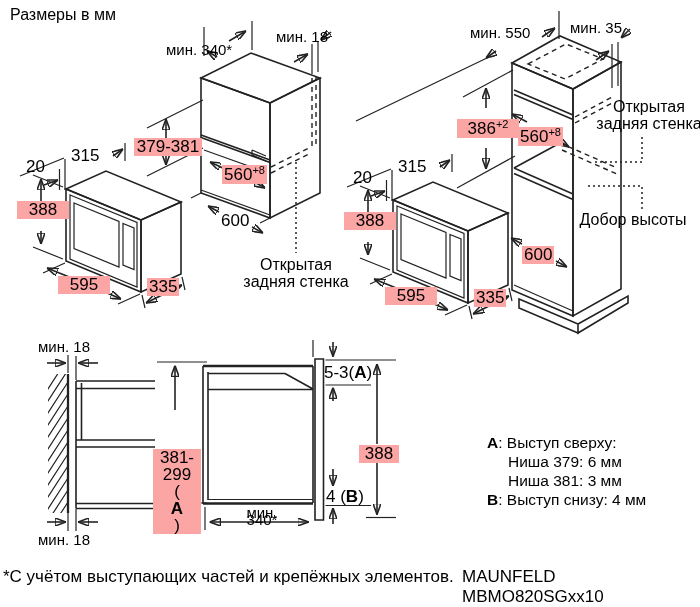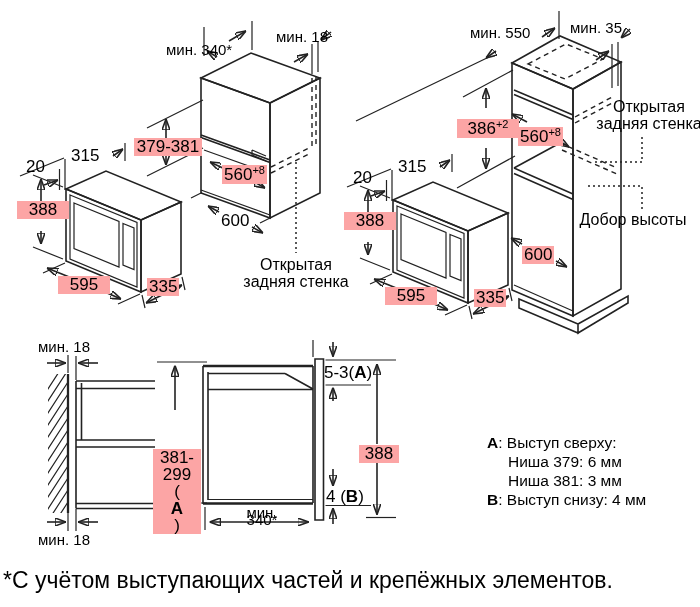--- a/index.html
+++ b/index.html
@@ -14,21 +14,21 @@
   .lbl{position:absolute;white-space:nowrap;font-size:17px;line-height:1.05;}
   .min{font-size:15px;}
   .ctr{text-align:center;}
   .wbg{background:#fca5a5;padding:0 2px;}
   .sup{font-size:11px;vertical-align:6px;}
   .note{position:absolute;font-size:16px;line-height:1.05;text-align:center;}
   .stack span{display:block;}
   #legend{position:absolute;left:487px;top:433px;font-size:15.5px;line-height:19px;}
   #legend .ind{padding-left:21px;}
   #legend b{font-weight:bold;}
-  .foot{position:absolute;top:567px;font-size:23px;}
+  .foot{position:absolute;top:567px;font-size:17px;}
   b{font-weight:bold;}
 </style>
 </head>
 <body>
 
 <div id="stage">
 
   <svg id="art" width="700" height="607" viewBox="0 0 700 607">
     <defs>
       <marker id="ah" markerWidth="11" markerHeight="8" refX="11" refY="4" orient="auto" markerUnits="userSpaceOnUse">
@@ -151,20 +151,21 @@
       <path class="thin" d="M366,517.5 L396,517.5"></path>
       <line x1="333" y1="469" x2="333" y2="486" marker-end="url(#ah)"></line>
       <path class="thin" d="M325.5,505.5 L371,505.5"></path>
       <line x1="333" y1="524" x2="333" y2="508" marker-end="url(#ah)"></line>
       <path class="thin" d="M205,507 L205,530"></path>
       <line x1="262" y1="522" x2="209.5" y2="522" marker-end="url(#ah)"></line>
       <line x1="262" y1="522" x2="308.5" y2="522" marker-end="url(#ah)"></line>
     </g>
   </svg>
 
+  <div class="lbl min" style="left:10px;top:7px;font-size:16px;">Размеры в мм</div>
 
   <div class="lbl" style="left:26px;top:158px;">20</div>
   <div class="lbl" style="left:71px;top:147px;">315</div>
   <div class="lbl ctr wbg" style="left:17px;top:201px;width:48px;">388</div>
   <div class="lbl ctr wbg" style="left:58px;top:276px;width:48px;">595</div>
   <div class="lbl wbg" style="left:147px;top:278px;">335</div>
 
   <div class="lbl" style="left:353px;top:169px;">20</div>
   <div class="lbl" style="left:398px;top:158px;">315</div>
   <div class="lbl ctr wbg" style="left:344px;top:212px;width:48px;">388</div>
@@ -201,13 +202,14 @@
   <div class="lbl ctr min" style="left:238px;top:512px;width:48px;">340*</div>
 
   <div id="legend">
     <div><b>A</b><span>: Выступ сверху:</span></div>
     <div class="ind">Ниша 379: 6 мм</div>
     <div class="ind">Ниша 381: 3 мм</div>
     <div><b>B</b><span>: Выступ снизу: 4 мм</span></div>
   </div>
 
   <div class="foot" style="left:3px;">*С учётом выступающих частей и крепёжных элементов.</div>
+  <div class="foot" style="left:462px;">MAUNFELD MBMO820SGxx10</div>
 </div>
 
 </body></html>

